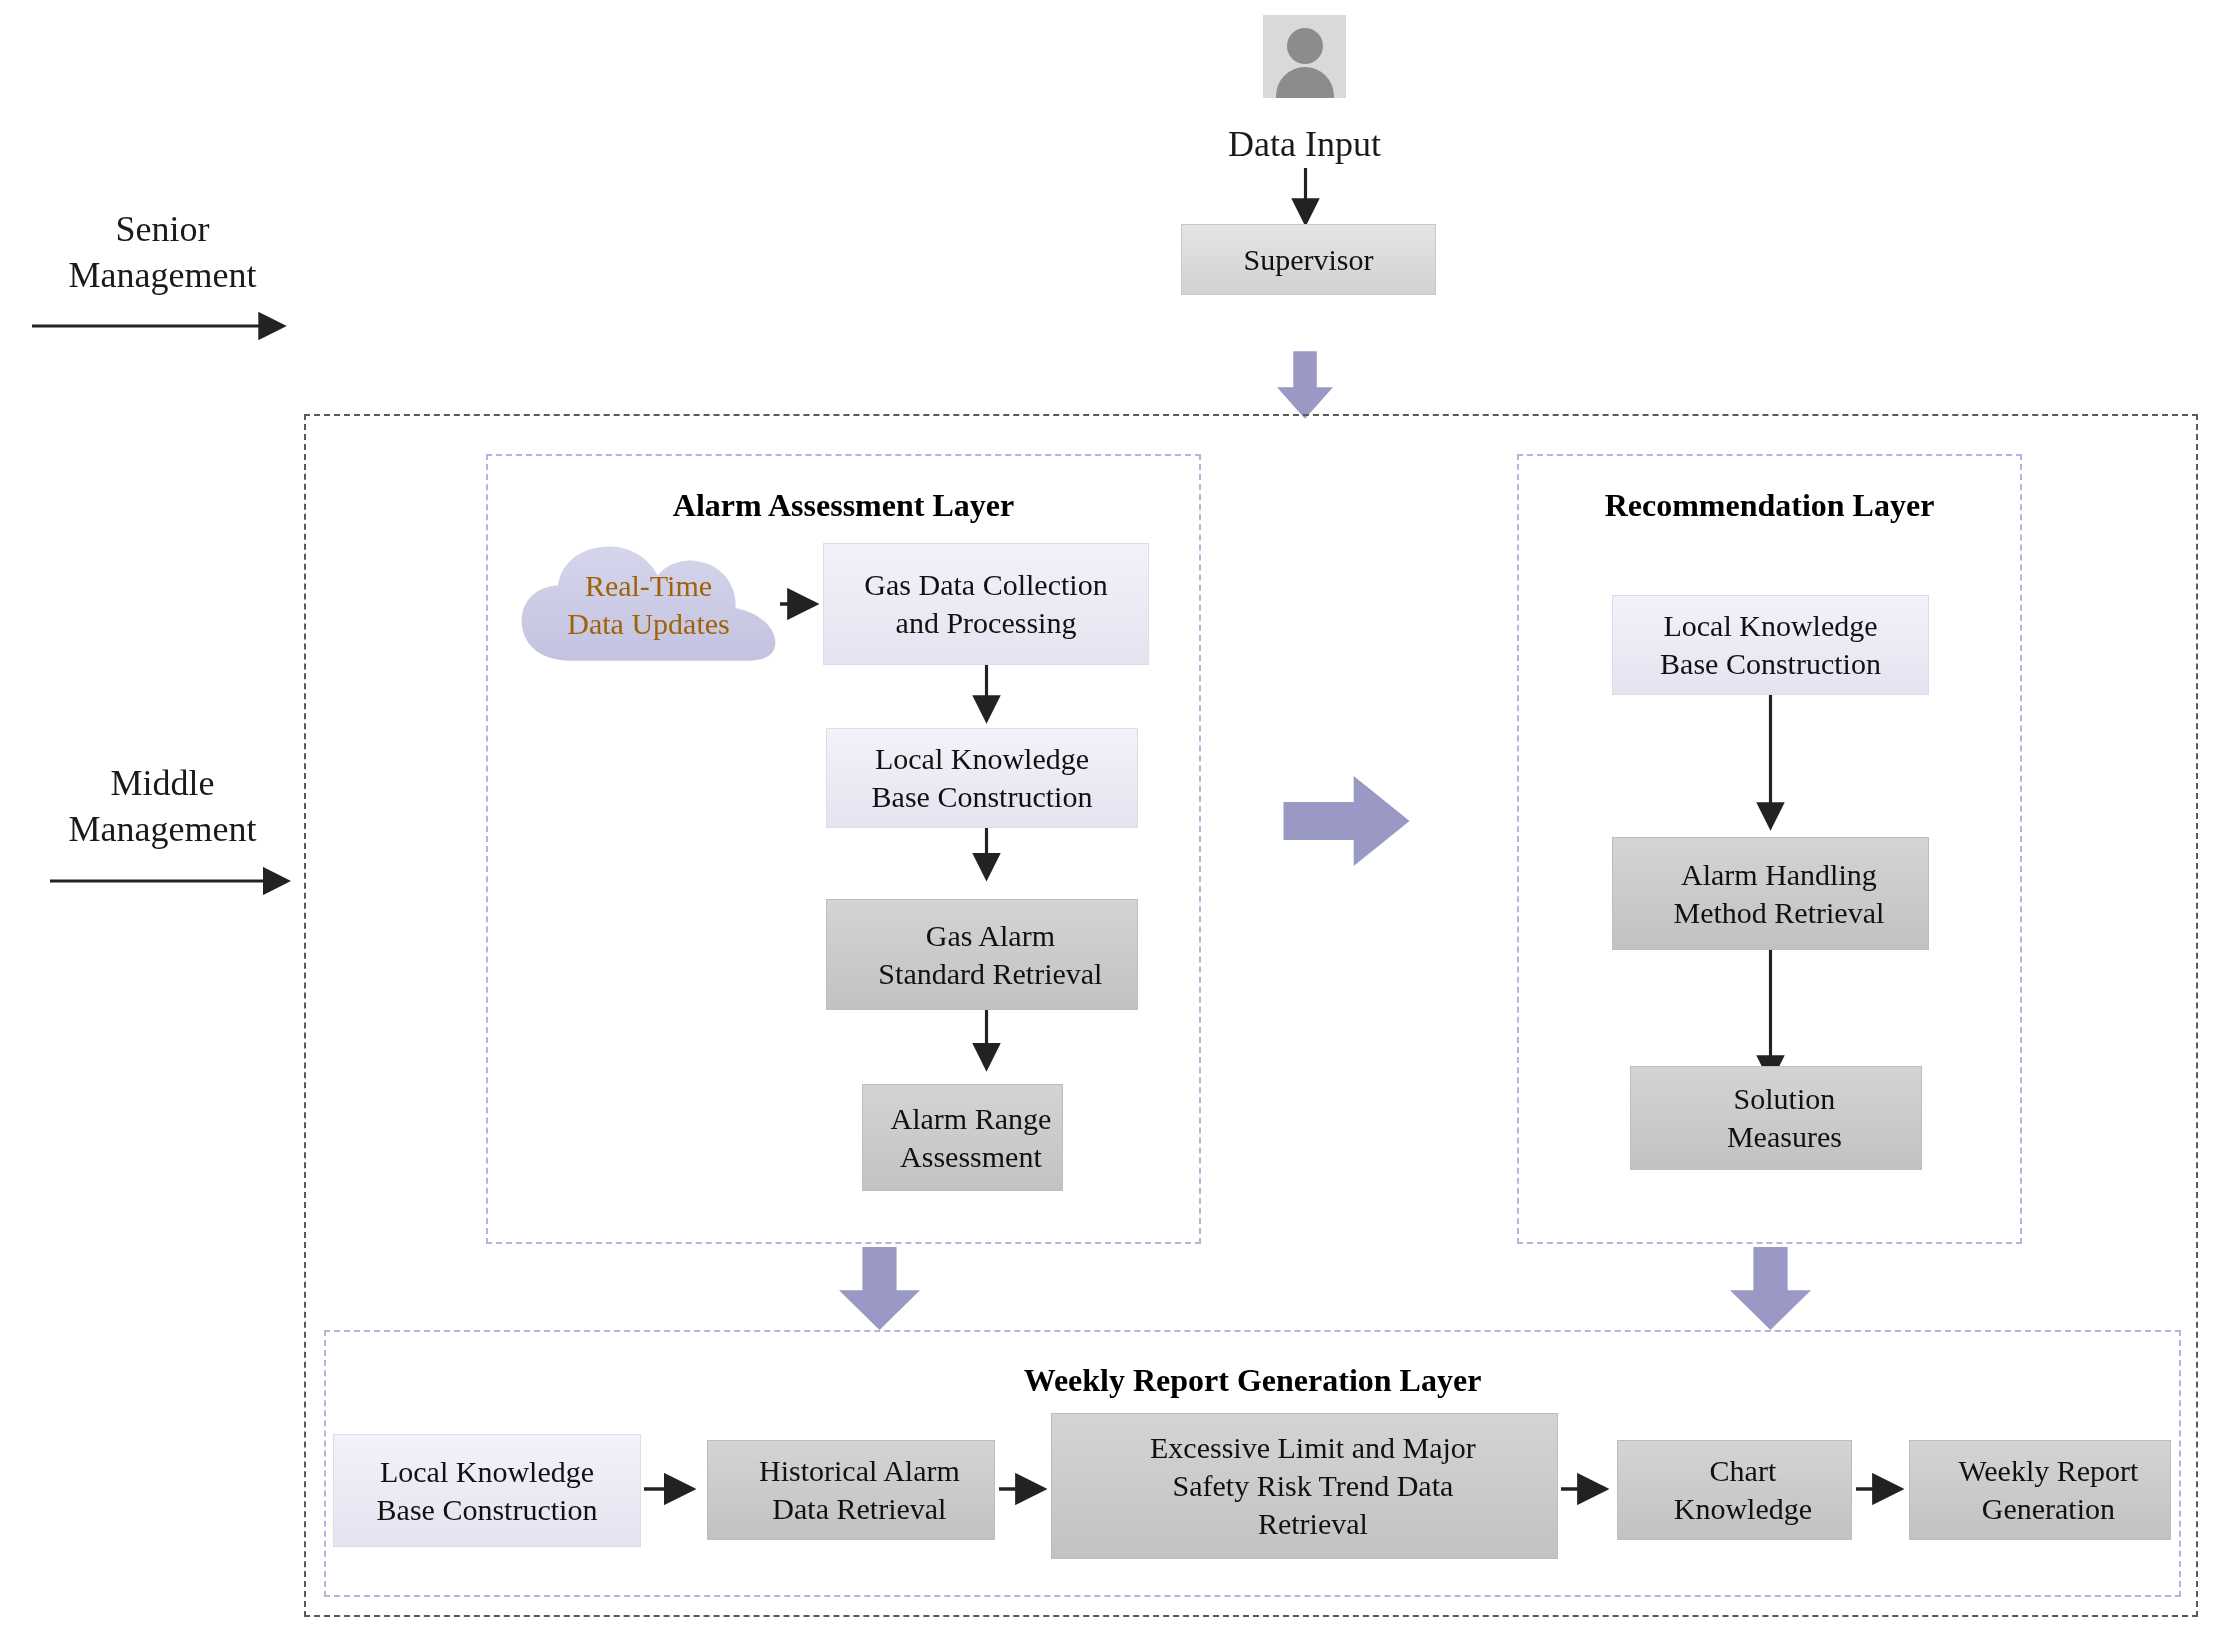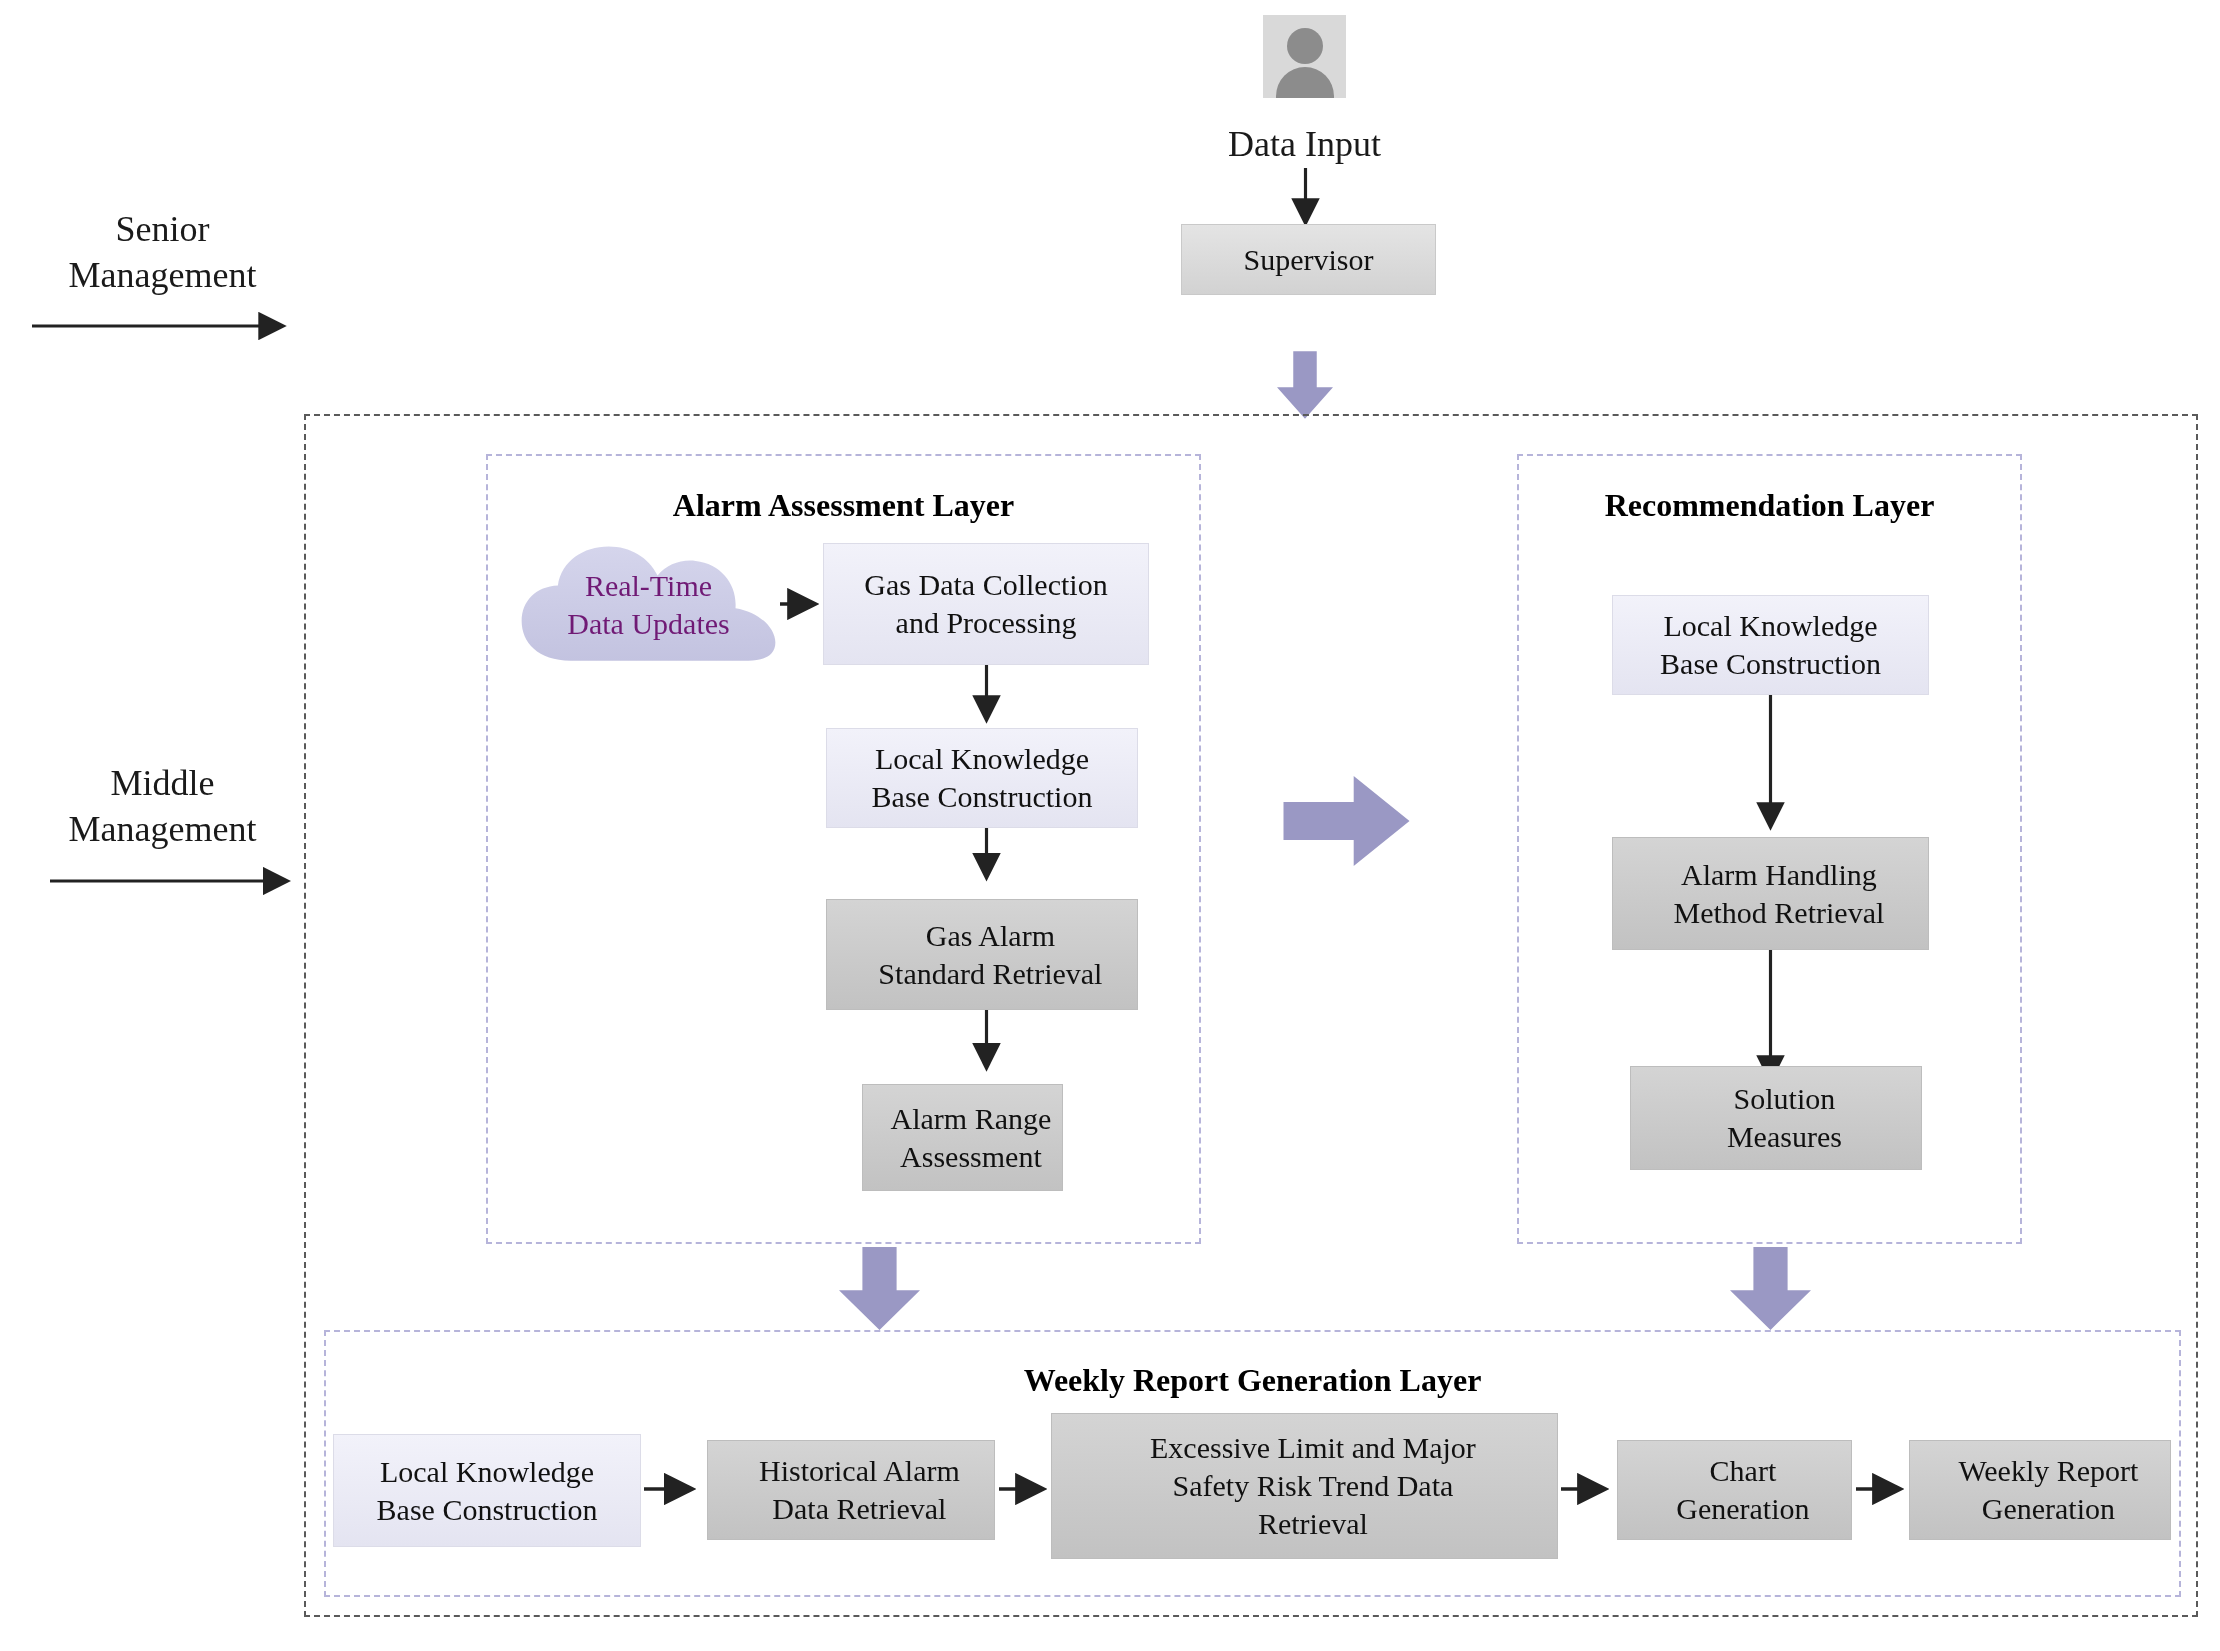--- a/index.html
+++ b/index.html
@@ -68,21 +68,21 @@
   .box-plain {
     background: linear-gradient(180deg,#e4e4e4 0%, #d2d2d2 100%);
     border: 0.9px solid #c9c9c9;
   }
 
   
   .cloud {
     position: absolute;
     display: flex; align-items: center; justify-content: center;
     text-align: center;
-    font-size: 30px; color: #701a75; line-height: 1.26;
+    font-size: 30px; color: #a16207; line-height: 1.26;
     white-space: pre-line;
   }
   .cloud svg { position: absolute; inset: 0; width: 100%; height: 100%; }
   .cloud span { position: relative; z-index: 2; }
 
   
   .dashed-outer {
     border: 2.7px dashed #5a5a5a;
   }
   .dashed-inner {
@@ -244,21 +244,21 @@
 
   <div class="abs box box-dark" style="left:1051px; top:1413px; width:507px; height:146px;">Excessive Limit and Major
 Safety Risk Trend Data
 Retrieval</div>
 
   <svg class="conn" style="left:1561px; top:1478px;" width="52" height="22" viewBox="0 0 58 24">
     <line x1="0" y1="12" x2="46" y2="12" stroke="#222" stroke-width="4" marker-end="url(#ah-thin)"></line>
   </svg>
 
   <div class="abs box box-dark" style="left:1617px; top:1440px; width:235px; height:100px;">Chart
-Generation</div>
+Knowledge</div>
 
   <svg class="conn" style="left:1856px; top:1478px;" width="52" height="22" viewBox="0 0 58 24">
     <line x1="0" y1="12" x2="46" y2="12" stroke="#222" stroke-width="4" marker-end="url(#ah-thin)"></line>
   </svg>
 
   <div class="abs box box-dark" style="left:1909px; top:1440px; width:262px; height:100px;">Weekly Report
 Generation</div>
 
 </div>
 

